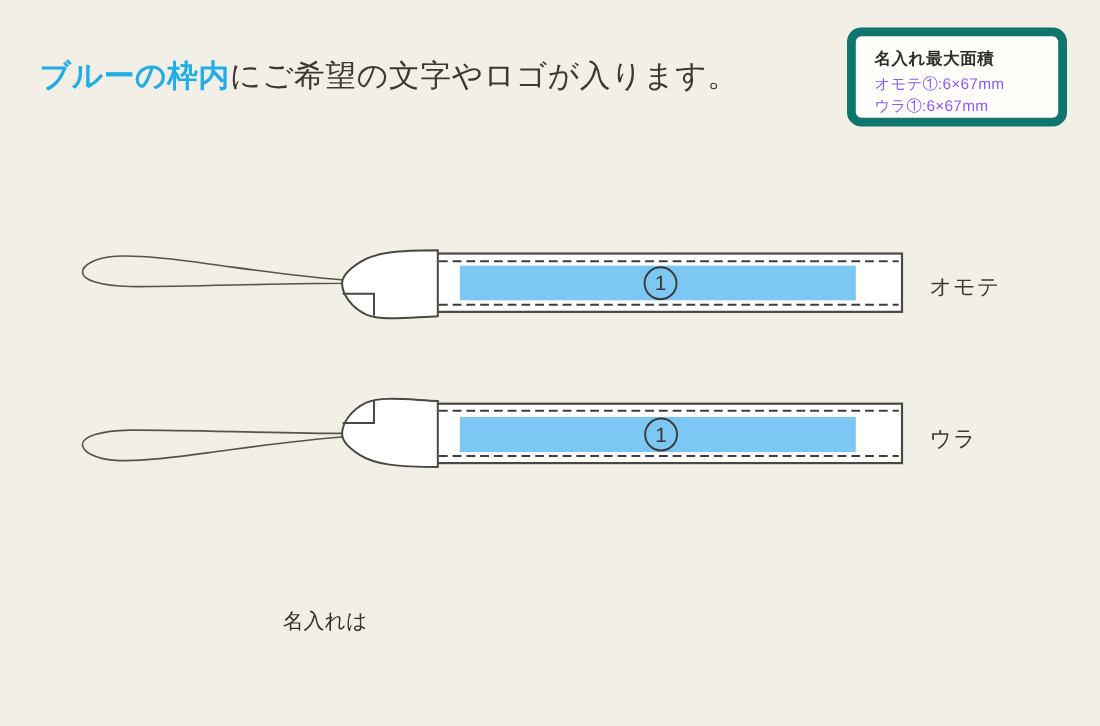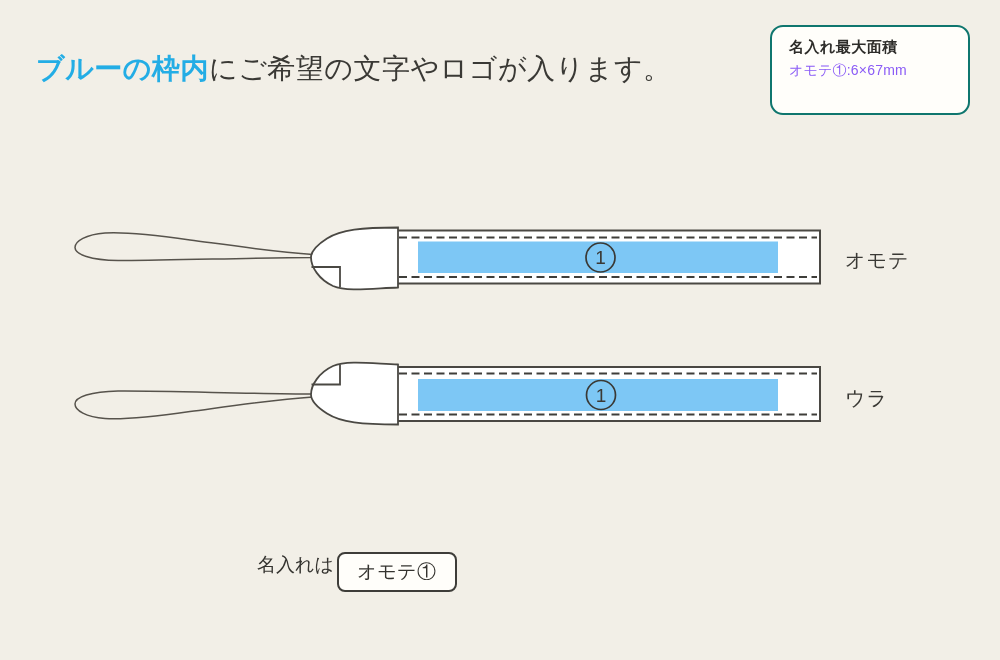--- a/index.html
+++ b/index.html
@@ -20,21 +20,21 @@
     letter-spacing: 0.5px;
     white-space: nowrap;
   }
   .header .hl { color: #23ade5; font-weight: 700; }
 
   
   .info-box {
     position: absolute; left: 770px; top: 25px;
     width: 200px; height: 90px; box-sizing: border-box;
     background: #fffefa;
-    border: 2px solid #0f766e;
+    border: 8px solid #0f766e;
     border-radius: 13px;
     padding: 11px 10px 0 17px;
   }
   .info-title {
     font-size: 15px; font-weight: 700; color: #2e2d2a;
     margin-bottom: 4px; letter-spacing: 0.5px;
   }
   .info-line {
     font-size: 14px; color: #8b5cf6; line-height: 1.42;
     letter-spacing: 0.2px;
@@ -80,20 +80,21 @@
 
 <div class="canvas">
 
   <div class="header">
     <span class="hl">ブルーの枠内</span><span>にご希望の文字やロゴが入ります。</span>
   </div>
 
   <div class="info-box">
     <div class="info-title">名入れ最大面積</div>
     <div class="info-line">オモテ①:6×67mm</div>
+    <div class="info-line">ウラ①:6×67mm</div>
   </div>
 
   <svg class="diagram-svg" width="1000" height="660" viewBox="0 0 1000 660">
 
     <g>
       <path d="M 313 254.5 C 272 251.5 235 246 190 240 C 162 236 128 231.5 105 233 C 86 234.5 75 241 75 247.5 C 75 254.5 91 260 118 260.5 C 160 261 255 257.5 313 257.5 Z" fill="none" stroke="#57534c" stroke-width="1.5"></path>
       <rect x="397" y="230.5" width="423" height="53" fill="#ffffff" stroke="#4a4843" stroke-width="2"></rect>
       <line x1="399" y1="237.5" x2="817" y2="237.5" stroke="#3f3e3a" stroke-width="1.8" stroke-dasharray="8 4.5"></line>
       <line x1="399" y1="277" x2="817" y2="277" stroke="#3f3e3a" stroke-width="1.8" stroke-dasharray="8 4.5"></line>
       <rect x="418" y="241.5" width="360" height="31.5" fill="#7dc7f5"></rect>
@@ -114,16 +115,15 @@
       <path d="M 398 424.5 C 362 424.5 341 422.5 327 413.5 C 316 406.5 311 401 311 394.5 C 311 385 319 372.5 333 366 C 347 360 372 363.5 398 364.5 Z" fill="#ffffff" stroke="#4a4843" stroke-width="1.8"></path>
       <path d="M 311.5 384.5 L 340 384.5 L 340 364.5" fill="none" stroke="#4a4843" stroke-width="1.8"></path>
     </g>
   </svg>
 
   <div class="strap-label front">オモテ</div>
   <div class="strap-label back">ウラ</div>
 
   <div class="footer-row">
     <span class="footer-prefix">名入れは</span>
-    <button class="opt-btn">オモテ①</button>
   </div>
 
 </div>
 
 </body></html>

